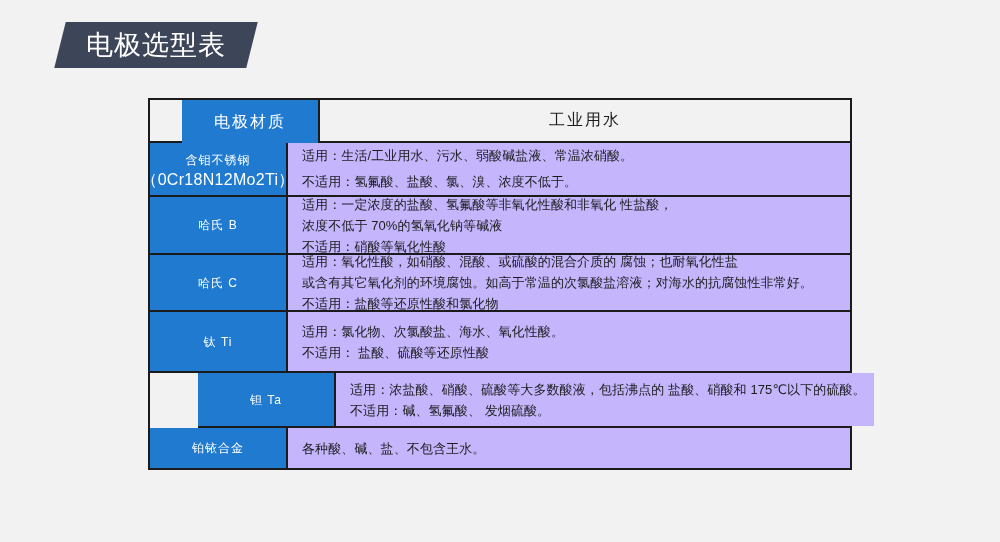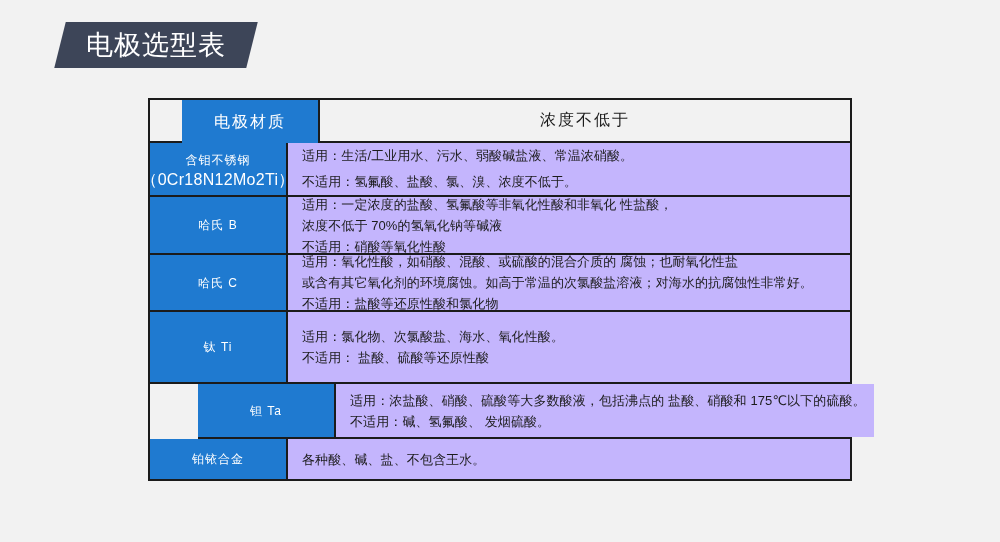--- a/index.html
+++ b/index.html
@@ -122,21 +122,21 @@
   .row-header .cell-mat .mat-name {
     font-size: 16px;
     letter-spacing: 2px;
   }
 
   
   .h-r0 { height: 43px; padding-left: 32px; }
   .h-r1 { height: 54px; }
   .h-r2 { height: 58px; }
   .h-r3 { height: 57px; }
-  .h-r4 { height: 72px; }
+  .h-r4 { height: 61px; }
   .h-r5 { height: 55px; margin-left: 48px; }
   .h-r6 { height: 40px; }
 
   
   .row-1 .cell-desc .line { line-height: 26px; }
   .row-1 .cell-desc { padding-left: 14px; }
 </style>
 </head>
 <body>
 
@@ -146,21 +146,21 @@
     <span class="title-text">电极选型表</span>
   </div>
 
   <div class="table-wrap">
 
     <div class="row row-header h-r0">
       <div class="cell-mat">
         <span class="mat-name">电极材质</span>
       </div>
       <div class="cell-head-right">
-        <span>浓度不低于</span>
+        <span>工业用水</span>
       </div>
     </div>
 
     <div class="row row-1 h-r1">
       <div class="cell-mat">
         <span class="mat-name">含钼不锈钢</span>
         <span class="mat-code">（0Cr18N12Mo2Ti）</span>
       </div>
       <div class="cell-desc">
         <span class="line">适用：生活/工业用水、污水、弱酸碱盐液、常温浓硝酸。</span>

